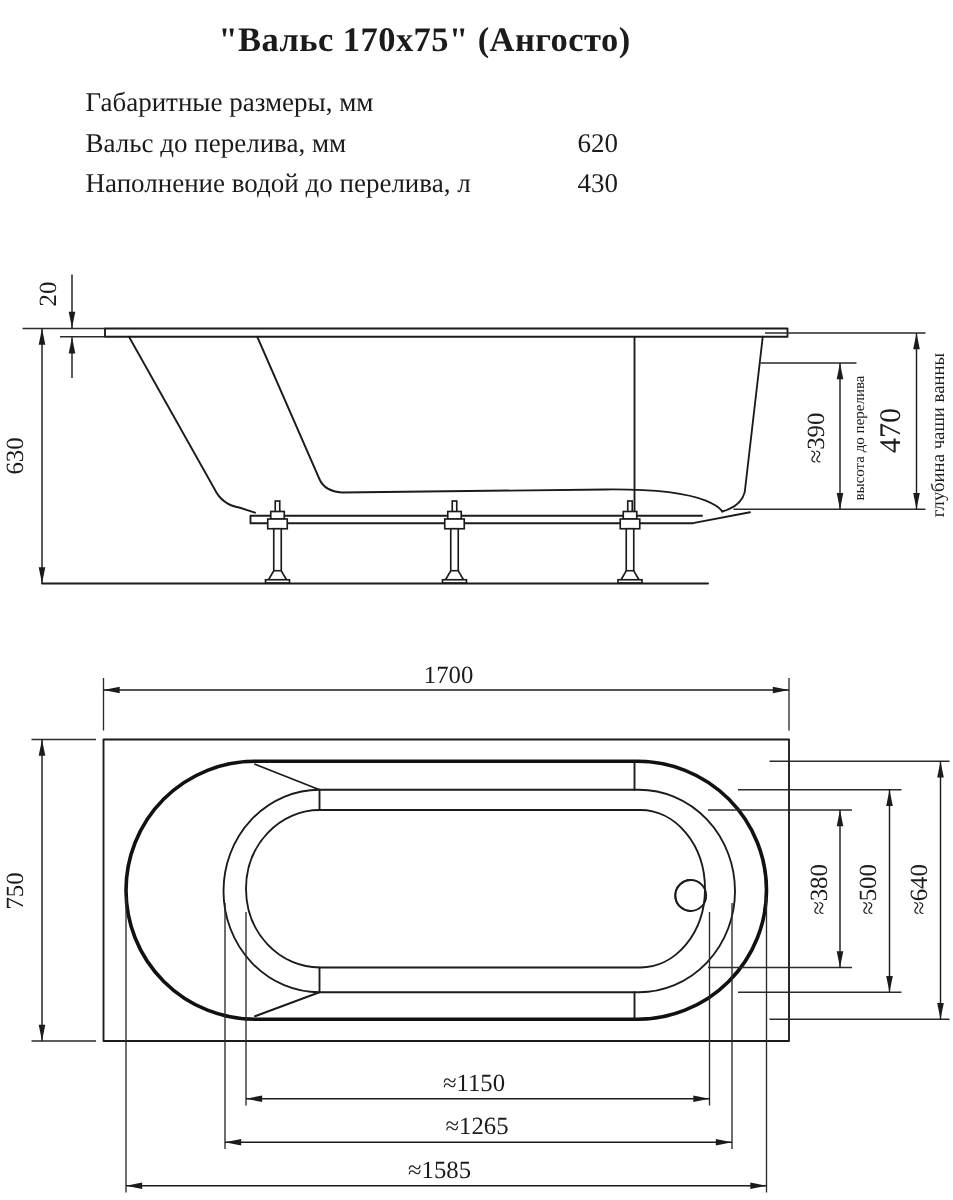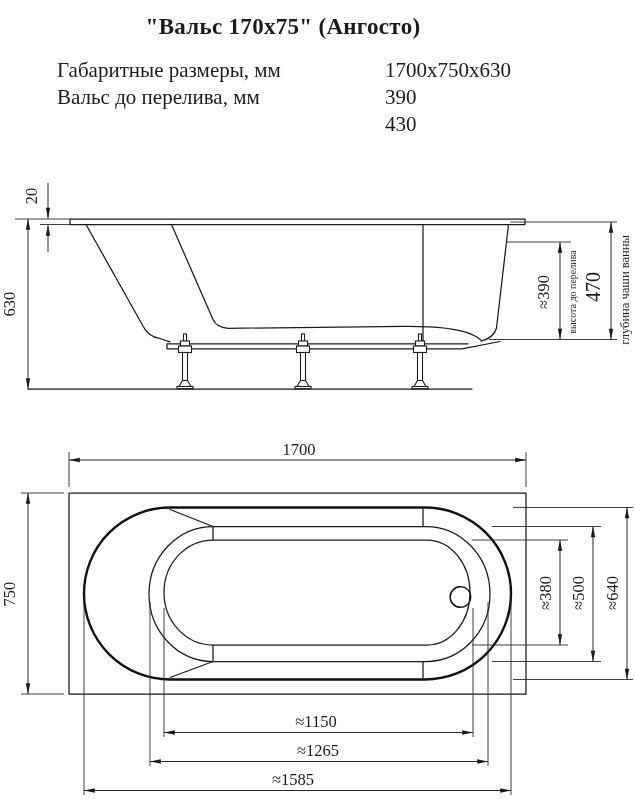--- a/index.html
+++ b/index.html
@@ -1,19 +1,19 @@
 <!DOCTYPE html>
 <html><head>
 <meta charset="utf-8">
 <style>
   html,body{margin:0;padding:0;background:#ffffff;}
   body{width:635px;height:800px;position:relative;font-family:"Liberation Serif","DejaVu Serif",serif;color:#1b1b1b;}
   .title{position:absolute;top:14px;left:0;width:566px;text-align:center;font-size:23px;font-weight:bold;letter-spacing:0.3px;}
   .specs{position:absolute;top:58px;left:0;width:635px;}
-  .spec-row{position:relative;height:27px;font-size:21px;}
+  .spec-row{position:relative;height:27px;font-size:18px;}
   .spec-label{position:absolute;left:57px;top:0;}
   .spec-value{position:absolute;left:385px;top:0;}
   svg{position:absolute;left:0;top:0;}
   svg text{fill:#1b1b1b;font-family:"Liberation Serif","DejaVu Serif",serif;}
   .dimtxt{font-size:16.5px;}
   .dimtxt-big{font-size:20px;}
   .dimlbl-sm{font-size:10px;}
   .dimlbl-md{font-size:12.5px;}
   .obj{stroke:#1b1b1b;fill:none;stroke-width:1.25;stroke-linecap:round;stroke-linejoin:round;}
   .obj-bold{stroke:#111;fill:none;stroke-width:2.4;}
@@ -22,27 +22,27 @@
   .legpart{stroke:#1b1b1b;fill:#ffffff;stroke-width:1.1;}
 </style>
 </head>
 <body>
 
 <div class="title">"Вальс 170х75" (Ангосто)</div>
 
 <div class="specs">
   <div class="spec-row">
     <span class="spec-label">Габаритные размеры, мм</span>
-    <span class="spec-value">1700х750х630</span>
   </div>
   <div class="spec-row">
     <span class="spec-label">Вальс до перелива, мм</span>
-    <span class="spec-value">390</span>
+    <span class="spec-value">620</span>
   </div>
   <div class="spec-row">
+    <span class="spec-label">Наполнение водой до перелива, л</span>
     <span class="spec-value">430</span>
   </div>
 </div>
 
 <svg width="635" height="800" viewBox="0 0 635 800">
   <defs>
     <marker id="arr" markerUnits="userSpaceOnUse" markerWidth="12" markerHeight="7" refX="11.4" refY="3.5" orient="auto-start-reverse">
       <path d="M11.4,3.5 L0.6,1.3 L0.6,5.7 Z" fill="#1b1b1b"></path>
     </marker>
     <g id="leg">

